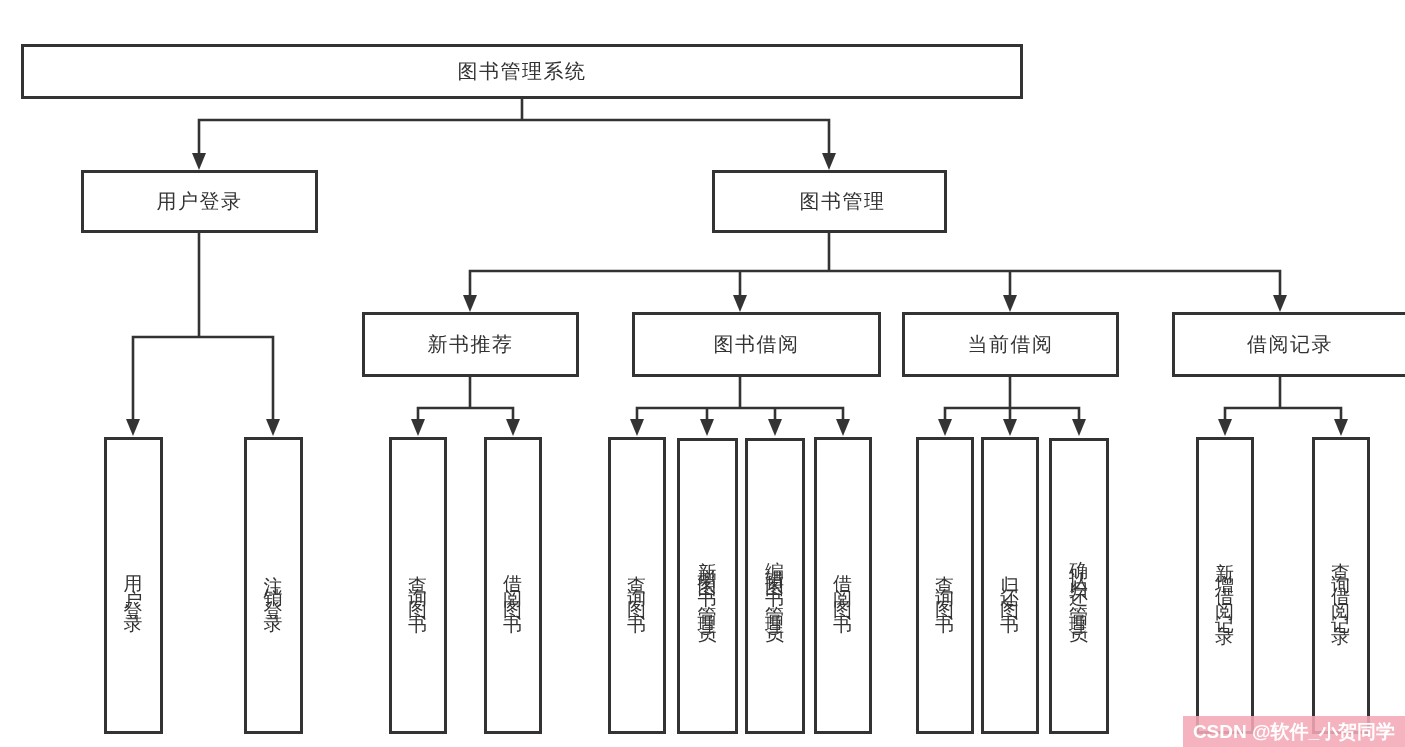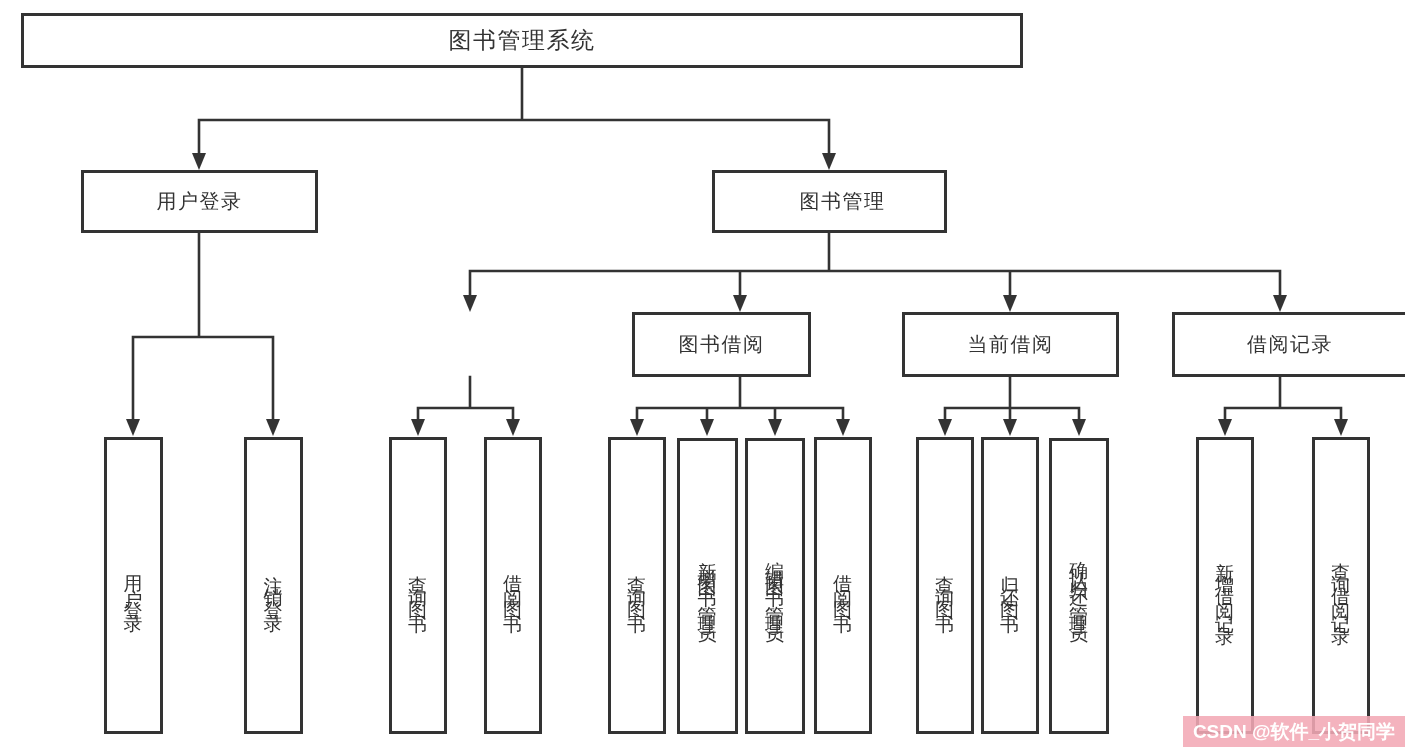--- a/index.html
+++ b/index.html
@@ -9,21 +9,21 @@
   }
   svg.wires{position:absolute;left:0;top:0;width:1405px;height:747px;}
   svg.wires path{stroke:var(--line,#333);stroke-width:2.6;fill:none;stroke-linecap:square;}
   svg.wires polygon{fill:var(--line,#333);}
   .box{
     position:absolute;box-sizing:border-box;background:#fff;
     border:3px solid var(--line,#333);
     display:flex;align-items:center;justify-content:center;
     font-size:20px;letter-spacing:1.5px;color:#333;white-space:nowrap;
   }
-  .root{font-size:23px;}
+  .root{font-size:20px;margin-top:31px;}
   .vbox span{
     writing-mode:vertical-rl;text-orientation:mixed;
     font-size:19px;line-height:1;letter-spacing:13px;white-space:nowrap;
   }
   .vbox.long span{letter-spacing:9px;}
   .watermark{
     position:absolute;left:1183px;top:716px;width:222px;height:31px;
     background:var(--wm-bg,rgba(243,168,181,.88));
     color:var(--wm-text,#fff);
     display:flex;align-items:center;justify-content:center;
@@ -69,21 +69,22 @@
     <path d="M1280,377 V408 M1225,408 H1341 M1225,408 V420 M1341,408 V420"></path>
     <polygon points="1225,436 1218,419 1232,419"></polygon>
     <polygon points="1341,436 1334,419 1348,419"></polygon>
   </svg>
 
   <div class="box root" style="left:21px;top:13px;width:1002px;height:55px;">图书管理系统</div>
 
   <div class="box" style="left:81px;top:170px;width:237px;height:63px;">用户登录</div>
   <div class="box" style="left:712px;top:170px;width:235px;height:63px;padding-left:26px;">图书管理</div>
 
-  <div class="box" style="left:632px;top:312px;width:179px;height:65px;text-align:right;">图书借阅</div>
+  <div class="box" style="left:362px;top:312px;width:217px;height:65px;">新书推荐</div>
+  <div class="box" style="left:632px;top:312px;width:249px;height:65px;text-align:right;">图书借阅</div>
   <div class="box" style="left:902px;top:312px;width:217px;height:65px;">当前借阅</div>
   <div class="box" style="left:1172px;top:312px;width:236px;height:65px;">借阅记录</div>
 
   <div class="box vbox" style="left:104px;top:437px;width:59px;height:297px;">
     <span>用户登录</span>
   </div>
   <div class="box vbox" style="left:244px;top:437px;width:59px;height:297px;">
     <span>注销登录</span>
   </div>
 

